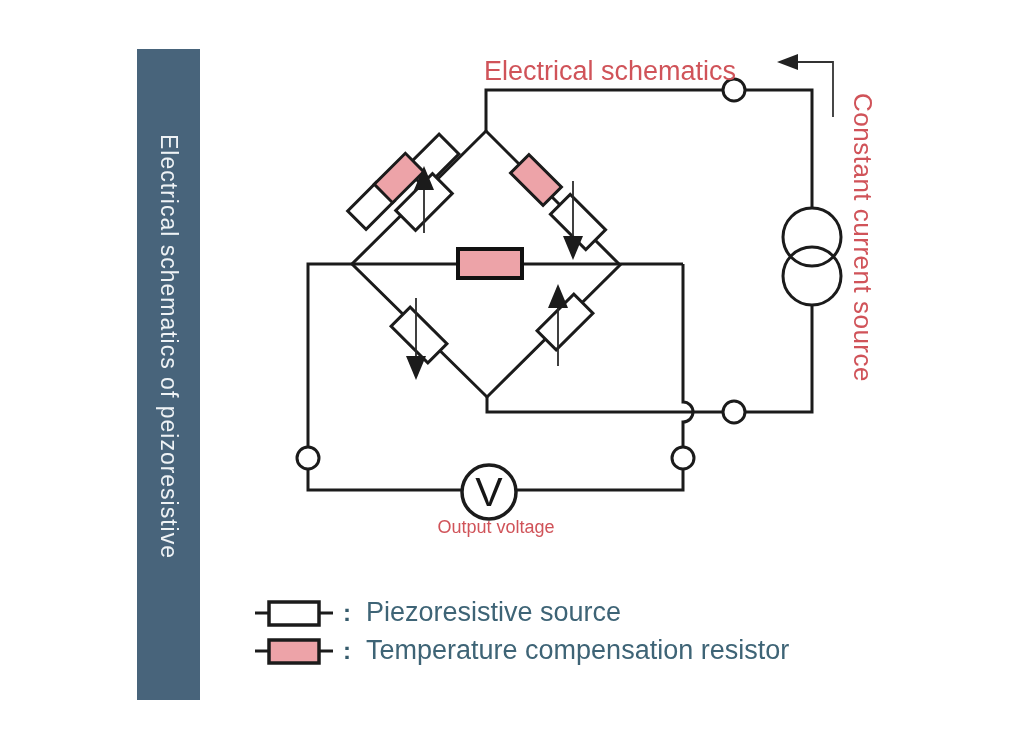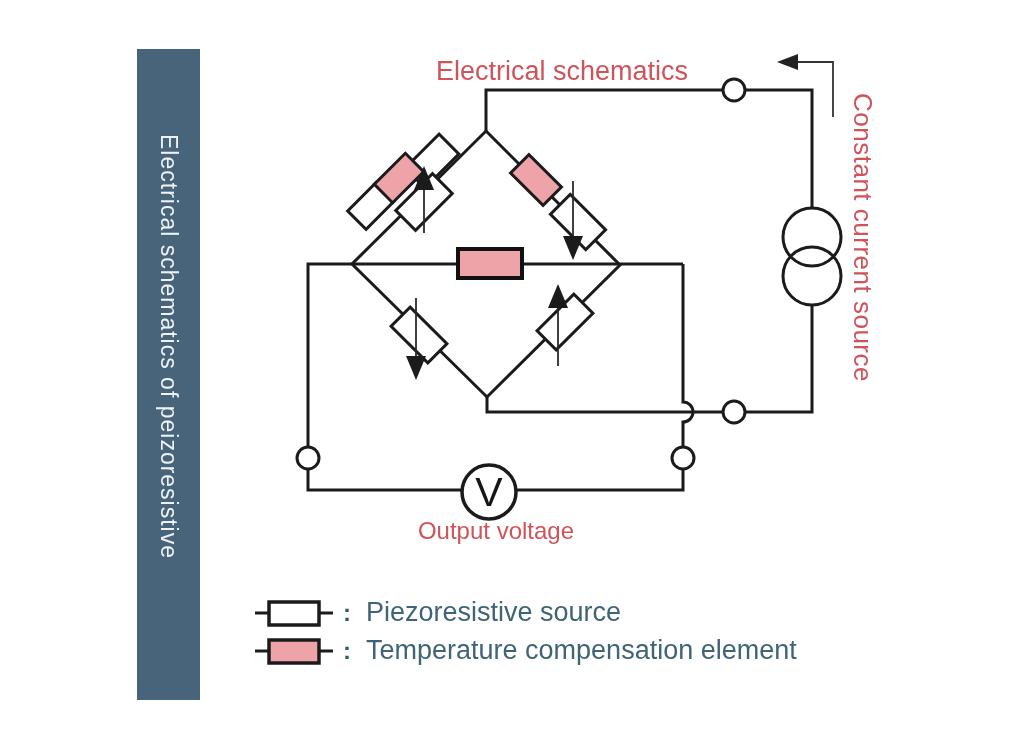--- a/index.html
+++ b/index.html
@@ -12,27 +12,27 @@
     position:absolute;left:137px;top:49px;width:63px;height:651px;
     background:#48647b;display:flex;align-items:center;justify-content:center;
   }
   .sidebar .vtext{
     writing-mode:vertical-rl;text-orientation:mixed;
     color:#eef2f5;font-size:23px;letter-spacing:1px;white-space:nowrap;
     transform:translateY(-28px);
   }
   
   .red-label{color:#d05359;position:absolute;}
-  .title{left:436px;top:56px;width:300px;text-align:left;font-size:27px;}
+  .title{left:436px;top:56px;width:300px;text-align:right;font-size:27px;}
   .right-vlabel{
     left:847px;top:93px;height:330px;
     writing-mode:vertical-rl;text-orientation:mixed;
     font-size:26px;letter-spacing:.5px;white-space:nowrap;
   }
-  .output-label{left:396px;top:517px;width:200px;text-align:center;font-size:24px;}
+  .output-label{left:396px;top:517px;width:200px;text-align:center;font-size:18px;}
   
   .vletter{
     position:absolute;left:469px;top:470px;width:40px;height:44px;
     text-align:center;font-size:41px;line-height:44px;color:#161616;
   }
   
   .legend-row{
     position:absolute;left:343px;display:flex;align-items:center;gap:15px;
     color:#3e6476;font-size:27px;
   }
@@ -134,16 +134,16 @@
   <div class="red-label right-vlabel">Constant current source</div>
   <div class="red-label output-label">Output voltage</div>
   <div class="vletter">V</div>
 
   <div class="legend-row legend-row-1">
     <span class="sep">:</span>
     <span>Piezoresistive source</span>
   </div>
   <div class="legend-row legend-row-2">
     <span class="sep">:</span>
-    <span>Temperature compensation element</span>
+    <span>Temperature compensation resistor</span>
   </div>
 
 </div>
 
 </body></html>

